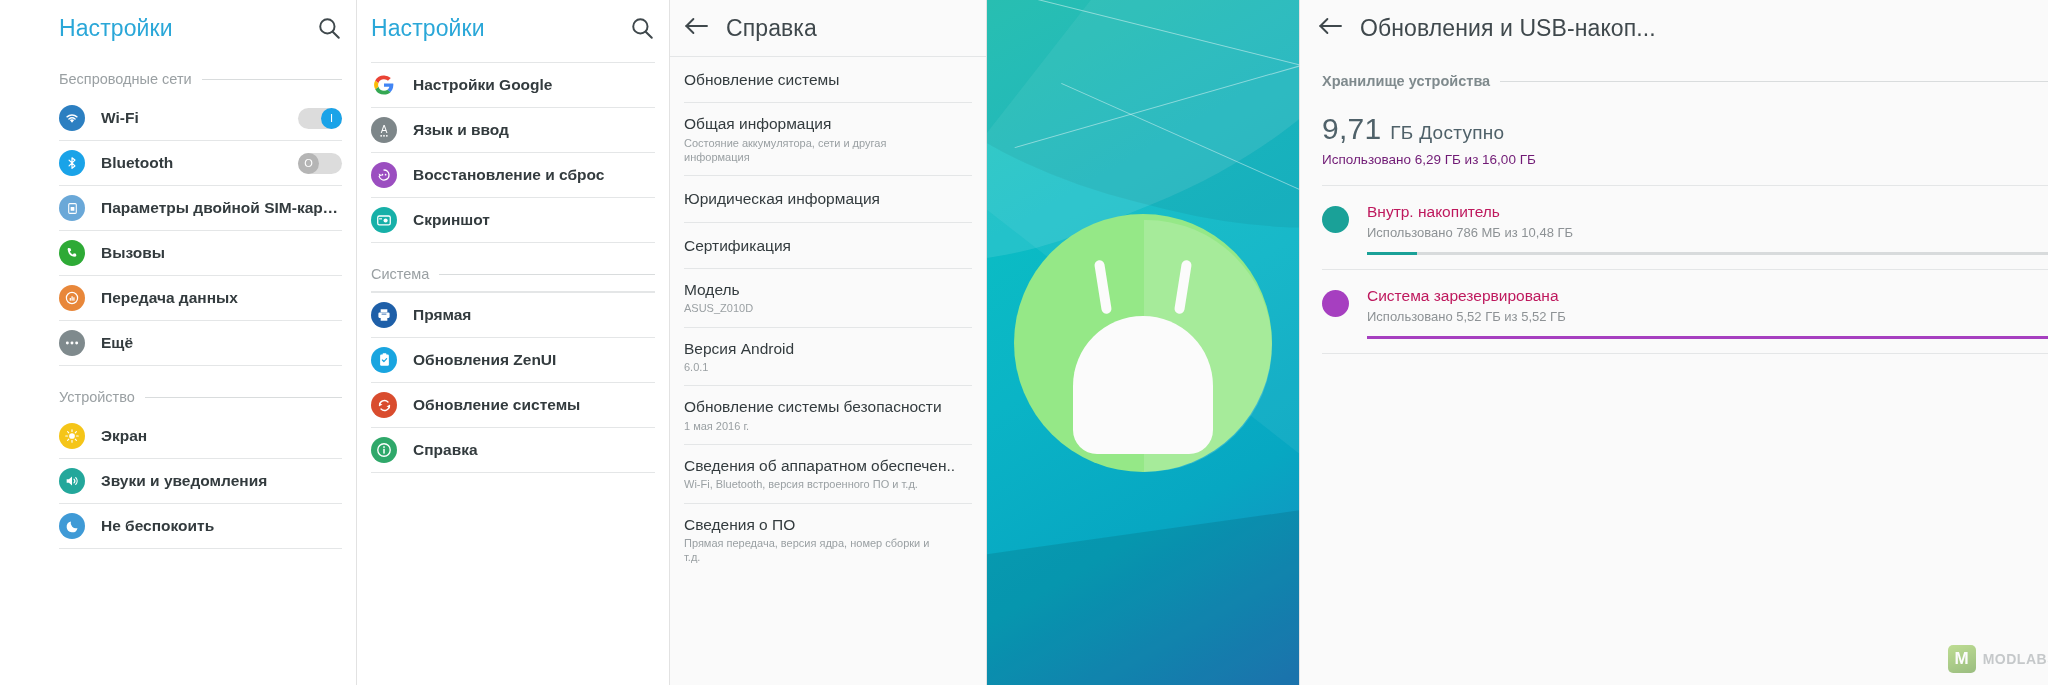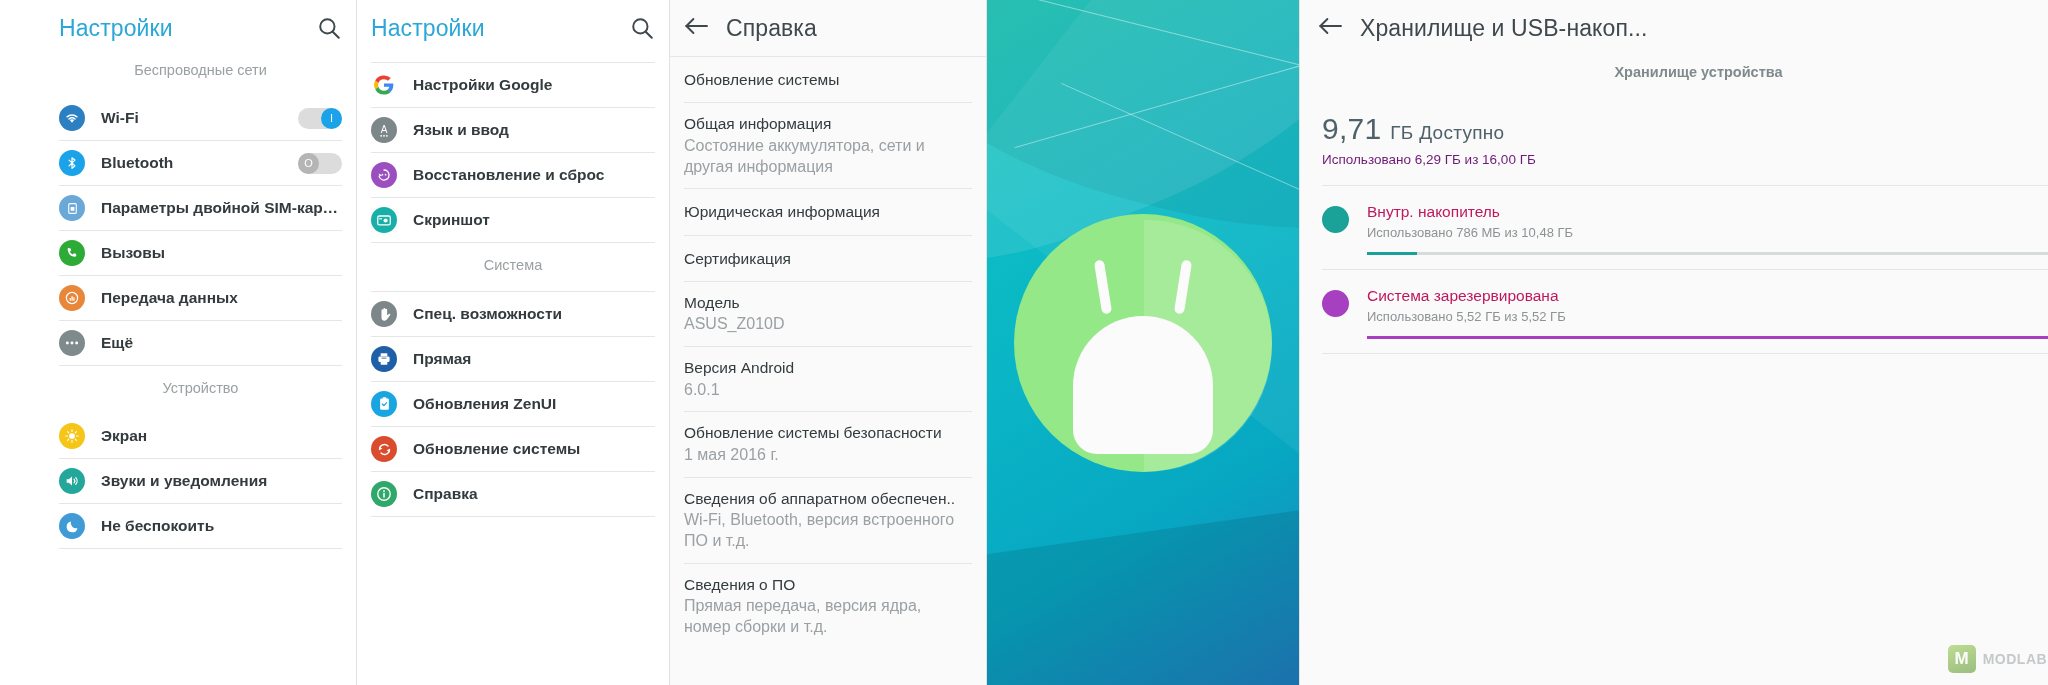--- a/index.html
+++ b/index.html
@@ -22,21 +22,21 @@
 
   
   .appbar{height:56px;display:flex;align-items:center;padding:0 14px;background:#fff;position:relative;}
   .appbar .title{font-size:23px;color:#2aa7d8;font-weight:400;letter-spacing:.1px;white-space:nowrap;}
   .appbar .title.dark{color:#3f484c;}
   .appbar .spacer{flex:1;}
   .search-ico{width:26px;height:26px;flex:0 0 26px;}
   .back-ico{width:30px;height:26px;flex:0 0 30px;margin-right:12px;}
 
   
-  .section{display:flex;align-items:center;padding:0 14px;height:34px;margin-top:6px;flex-direction:column;}
+  .section{display:flex;align-items:center;padding:0 14px;height:34px;margin-top:6px;}
   .section .label{font-size:14.5px;color:#9aa0a3;white-space:nowrap;}
   .section .rule{flex:1;height:1px;background:#d9dcdd;margin-left:10px;}
 
   
   .row{display:flex;align-items:center;padding:0 14px;height:44px;position:relative;}
   .row .ico{width:26px;height:26px;border-radius:50%;flex:0 0 26px;margin-right:16px;
             display:flex;align-items:center;justify-content:center;color:#fff;}
   .row .txt{font-size:15.5px;color:#333b3e;white-space:nowrap;overflow:hidden;text-overflow:ellipsis;font-weight:bold;}
   .row .right{margin-left:auto;}
   .divider{height:1px;background:#e4e6e7;margin-left:14px;margin-right:14px;}
@@ -45,21 +45,21 @@
   .toggle{width:44px;height:21px;border-radius:11px;position:relative;background:#dcdcdc;}
   .toggle .knob{position:absolute;top:0;width:21px;height:21px;border-radius:50%;
                 display:flex;align-items:center;justify-content:center;
                 font-size:11px;color:#fff;font-family:"Liberation Sans",sans-serif;}
   .toggle.on .knob{right:0;background:#1aa3e8;}
   .toggle.off .knob{left:0;background:#b5b5b5;}
 
   
   .hrow{padding:11px 14px 11px 14px;}
   .hrow .h1{font-size:15.5px;color:#333b3e;line-height:1.25;white-space:nowrap;overflow:hidden;text-overflow:ellipsis;}
-  .hrow .h2{font-size:16px;color:#9aa0a3;line-height:1.3;margin-top:2px;}
+  .hrow .h2{font-size:11px;color:#9aa0a3;line-height:1.3;margin-top:2px;}
   .hdiv{height:1px;background:#e4e6e7;margin:0 14px;}
 
   
   .egg{position:relative;width:100%;height:100%;overflow:hidden;
        background:linear-gradient(150deg,#13c5b6 0%,#0bbcc4 28%,#0ab4c6 48%,#07a7c2 72%,#1f7fc0 100%);}
   .egg .w1,.egg .w2,.egg .w3,.egg .w4{position:absolute;}
   .egg .w1{width:700px;height:420px;left:-240px;top:-210px;background:rgba(255,255,255,.10);
            transform:rotate(-22deg);border-radius:48% 52% 60% 40%;}
   .egg .w2{width:640px;height:300px;left:-120px;top:-90px;background:rgba(0,0,0,.06);
            transform:rotate(14deg);border-radius:55% 45% 50% 50%;}
@@ -318,28 +318,20 @@
     </div>
     <div class="divider"></div>
 
     <div class="section" style="margin-top:14px">
       <div class="label">Система</div>
       <div class="rule"></div>
     </div>
 
     <div class="divider"></div>
 
-    <div class="row">
-      <div class="ico" style="background:#7d8689">
-        <svg width="15" height="17" viewBox="0 0 24 26">
-            <path d="M7.2 14V6.2a1.5 1.5 0 0 1 3 0V11V4a1.5 1.5 0 0 1 3 0v7V5.2a1.5 1.5 0 0 1 3 0V13c0 1 .6 1.2 1.2.6l1.4-1.4a1.4 1.4 0 0 1 2 2L17 19.4c-1.1 1.9-2.8 3.4-5.2 3.4-3.2 0-4.6-2-4.6-4.6z" fill="#fff"></path>
-          </svg>
-      </div>
-      <div class="txt">Спец. возможности</div>
-    </div>
     <div class="divider"></div>
 
     <div class="row">
       <div class="ico" style="background:#1e5fa8">
         <svg width="16" height="16" viewBox="0 0 24 24">
             <rect x="7" y="3.4" width="10" height="4.6" fill="#fff"></rect>
             <rect x="3.6" y="8.4" width="16.8" height="8" rx="1.6" fill="#fff"></rect>
             <rect x="7" y="16.2" width="10" height="4.4" fill="#fff"></rect>
             <rect x="8.4" y="10" width="7.2" height="1.3" fill="#1e5fa8"></rect>
           </svg>
@@ -467,21 +459,21 @@
   </div>
 
   <div class="panel p5">
     <div class="appbar" style="background:#fafafa;padding-left:18px">
       <div class="back-ico">
         <svg width="26" height="22" viewBox="0 0 26 22">
             <line x1="2.2" y1="11" x2="23" y2="11" stroke="#3f484c" stroke-width="1.9" stroke-linecap="round"></line>
             <polyline points="9.4,4 2.4,11 9.4,18" fill="none" stroke="#3f484c" stroke-width="1.9" stroke-linecap="round" stroke-linejoin="round"></polyline>
           </svg>
       </div>
-      <div class="title dark">Хранилище и USB-накоп...</div>
+      <div class="title dark">Обновления и USB-накоп...</div>
     </div>
 
     <div class="section" style="padding:0 22px;margin-top:8px">
       <div class="label" style="font-weight:bold;color:#7f8a8d">Хранилище устройства</div>
       <div class="rule"></div>
     </div>
 
     <div class="big">
       <div class="num">
         <span>9,71</span>

